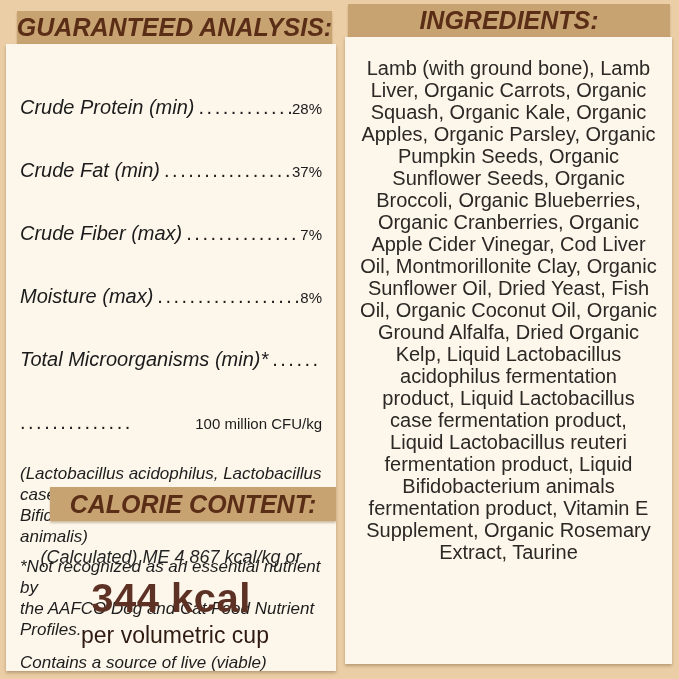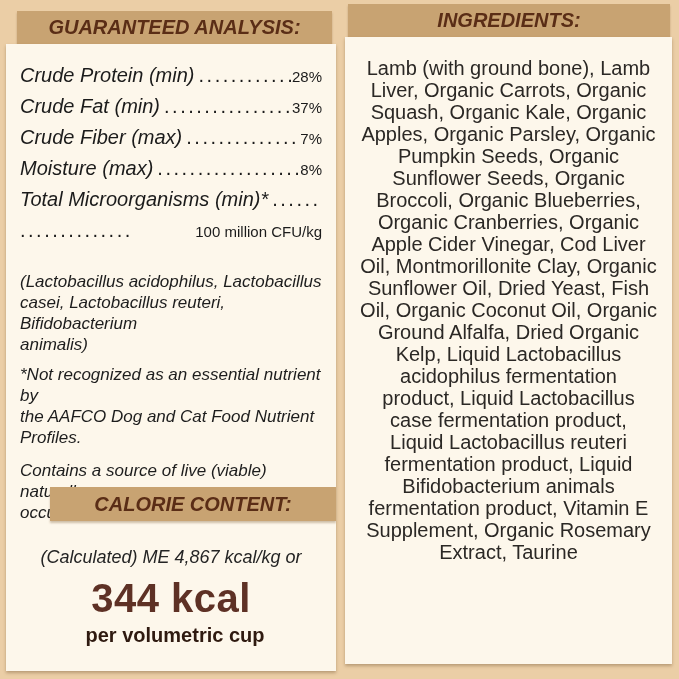--- a/index.html
+++ b/index.html
@@ -23,38 +23,38 @@
 
   .bar-row { height:33px; flex:0 0 33px; }
   .panel-left  .bar-row { padding:0 4px 0 11px; }
   .panel-right .bar-row { padding:0 2px 0 3px; }
   .bar {
     height:33px;
     background:#c8a372;
     display:flex; align-items:center; justify-content:center;
     color:#5a2d16;
     font-style:italic; font-weight:bold;
-    font-size:20px;
+    font-size:25px;
     box-shadow:0 2px 2px rgba(120,85,45,.35);
     white-space:nowrap;
   }
   .body {
     flex:1;
     background:#fdf7eb;
     position:relative;
     box-shadow:0 2px 3px rgba(110,80,45,.4);
     overflow:hidden;
   }
 
   
   .analysis { padding:20px 14px 0 14px; }
   .a-row {
     display:flex; align-items:baseline;
     height:31px;
-    font-size:20px; color:#1b1b1b;
+    font-size:20px; color:#1b1b1b;margin-top:32px;
   }
   .a-label { font-style:italic; white-space:nowrap; }
   .a-dots {
     flex:1 1 auto; overflow:hidden; white-space:nowrap;
     letter-spacing:2.5px; padding:0 4px;
     color:#1b1b1b;
   }
   .a-dots-fixed {
     flex:0 0 auto; overflow:hidden; white-space:nowrap;
     letter-spacing:2.5px; padding-right:6px;
@@ -92,22 +92,22 @@
     color:#242424; margin:0;
   }
   .cal-kcal {
     font-weight:bold;
     font-size:40px; line-height:44px;
     color:#5e3125;
     margin:6px 0 0 0;
     letter-spacing:.5px;
   }
   .cal-unit {
-    font-weight:bold;
-    font-size:20px; line-height:26px;
+    font-weight:normal;
+    font-size:23px; line-height:26px;
     color:#2f1a10;
     margin:2px 0 0 8px;
   }
 
   
   .ingredients-text {
     padding:20px 6px 0 6px;
     text-align:center;
     font-size:20px; line-height:22px;
     color:#2b2825;

